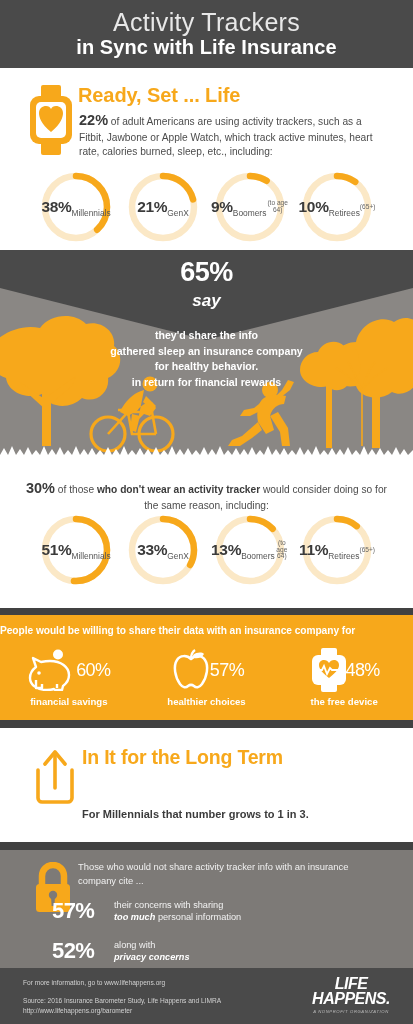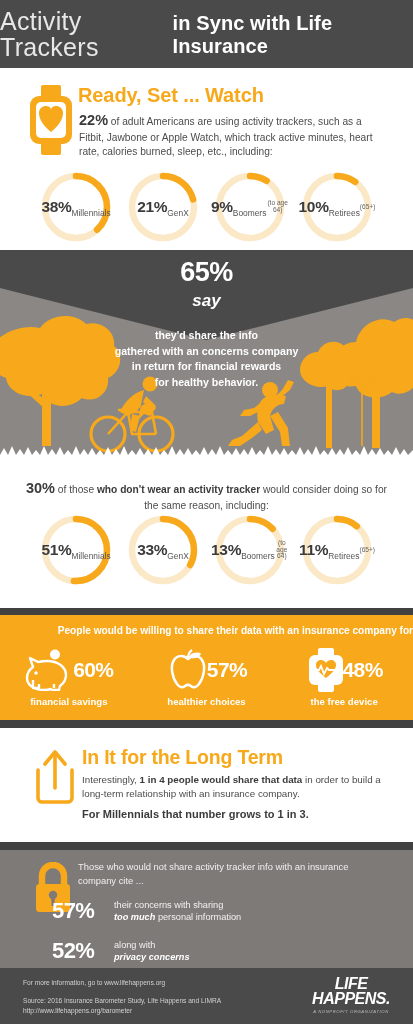--- a/index.html
+++ b/index.html
@@ -13,21 +13,21 @@
     width: 413px;
     height: 1024px;
     overflow: hidden;
     background: #ffffff;
   }
 
   
   .header {
     position: absolute; left: 0; top: 0; width: 413px; height: 68px;
     background: #4a4a4a;
-    display: flex; flex-direction: row;
+    display: flex; flex-direction: column;
     align-items: center; justify-content: center;
   }
   .header-line1 {
     color: #e8e8e8; font-size: 25px; font-weight: 300;
     letter-spacing: 0.3px; line-height: 1.05;
   }
   .header-line2 {
     color: #ffffff; font-size: 20px; font-weight: bold;
     letter-spacing: 0.1px; line-height: 1.15; margin-top: 1px;
   }
@@ -90,30 +90,30 @@
 
   
   .darkbar { position: absolute; left: 0; width: 413px; background: #414141; }
 
   
   .sec4 {
     position: absolute; left: 0; top: 615px; width: 413px; height: 105px;
     background: #f7a81b;
   }
   .s4-head {
-    position: absolute; left: 0; top: 10px; width: 413px; text-align: right;
+    position: absolute; left: 0; top: 10px; width: 413px; text-align: left;
     color: #ffffff; font-size: 10.2px; font-weight: 600; letter-spacing: -0.05px;
   }
   .s4-items {
     position: absolute; left: 0; top: 33px; width: 413px;
     display: flex; justify-content: space-around; align-items: flex-start;
   }
   .s4-item { width: 130px; text-align: center; }
   .s4-ico-row { display: flex; align-items: center; justify-content: center; height: 44px; }
-  .s4-pct { color: #ffffff; font-size: 21px; font-weight: bold; letter-spacing: -0.6px; margin-left: -3px; }
+  .s4-pct { color: #ffffff; font-size: 18px; font-weight: normal; letter-spacing: -0.6px; margin-left: -3px; }
   .s4-cap { color: #ffffff; font-size: 9.6px; font-weight: 600; margin-top: 4px; }
 
   
   .sec5 { position: absolute; left: 0; top: 728px; width: 413px; height: 114px; background: #fff; }
   .share-icon { position: absolute; left: 32px; top: 20px; width: 46px; height: 56px; }
   .s5-title {
     position: absolute; left: 82px; top: 18px;
     color: #f7a81b; font-size: 19.5px; font-weight: bold; letter-spacing: -0.2px;
   }
   .s5-body {
@@ -158,21 +158,21 @@
   </div>
 
   <div class="sec1">
     <svg class="watch-icon" viewBox="0 0 48 70">
       <rect x="14" y="0" width="20" height="15" rx="2" fill="#f7a81b"></rect>
       <rect x="14" y="55" width="20" height="15" rx="2" fill="#f7a81b"></rect>
       <rect x="3" y="11" width="42" height="48" rx="9" fill="#f7a81b"></rect>
       <rect x="9" y="17" width="30" height="36" rx="5" fill="#ffffff"></rect>
       <path d="M24 47 C14 39 12 32 12 28 C12 23.5 15.5 21 19 21 C21.5 21 23.2 22.3 24 24 C24.8 22.3 26.5 21 29 21 C32.5 21 36 23.5 36 28 C36 32 34 39 24 47 Z" fill="#f7a81b"></path>
     </svg>
-    <div class="s1-title">Ready, Set ... Watch</div>
+    <div class="s1-title">Ready, Set ... Life</div>
     <div class="s1-body">
       <span class="big">22%</span><span> of adult Americans are using activity trackers, such as a Fitbit, Jawbone or Apple Watch, which track active minutes, heart rate, calories burned, sleep, etc., including:</span>
     </div>
     <div class="donut-row" id="donuts-1" style="top:100px;">
         <div class="donut">
           <svg width="78" height="78" viewBox="0 0 78 78">
             <circle cx="39" cy="39" r="31" fill="none" stroke="#fbe8c6" stroke-width="6.5"></circle>
             <circle cx="39" cy="39" r="31" fill="none" stroke="#f7a81b" stroke-width="6.5" stroke-linecap="round" stroke-dasharray="74.01592291857553 120.76282160399164" transform="rotate(-90 39 39)"></circle>
           </svg>
           <div class="dlabel">
@@ -271,23 +271,23 @@
         <path d="M0,205 L4,198 L8,205 L12,196 L16,205 L20,199 L24,205 L28,197 L32,205 L36,200 L40,205 L44,196 L48,205 L52,199 L56,205 L60,197 L64,205 L68,200 L72,205 L76,196 L80,205 L84,199 L88,205 L92,198 L96,205 L100,200 L104,205 L108,197 L112,205 L116,199 L120,205 L124,196 L128,205 L132,200 L136,205 L140,198 L144,205 L148,199 L152,205 L156,197 L160,205 L164,200 L168,205 L172,196 L176,205 L180,199 L184,205 L188,198 L192,205 L196,200 L200,205 L204,197 L208,205 L212,199 L216,205 L220,196 L224,205 L228,200 L232,205 L236,198 L240,205 L244,199 L248,205 L252,197 L256,205 L260,200 L264,205 L268,196 L272,205 L276,199 L280,205 L284,198 L288,205 L292,200 L296,205 L300,197 L304,205 L308,199 L312,205 L316,196 L320,205 L324,200 L328,205 L332,198 L336,205 L340,199 L344,205 L348,197 L352,205 L356,200 L360,205 L364,196 L368,205 L372,199 L376,205 L380,198 L384,205 L388,200 L392,205 L396,197 L400,205 L404,199 L408,205 L413,200 L413,213 L0,213 Z"></path>
       </g>
     </svg>
 
     <div class="s2-text">
       <div class="s2-65">65%</div>
       <div class="s2-say">say</div>
     </div>
     <div class="s2-body">
       <div>they'd share the info</div>
-      <div>gathered with an concerns company</div>
+      <div>gathered sleep an insurance company</div>
+      <div>for healthy behavior.</div>
       <div>in return for financial rewards</div>
-      <div>for healthy behavior.</div>
     </div>
   </div>
 
   <div class="sec3">
     <div class="s3-head">
       <span class="big">30%</span><span> of those </span><b>who don't wear an activity tracker</b><span> would consider doing so for the same reason, including:</span>
     </div>
     <div class="donut-row" id="donuts-2" style="top:48px;">
         <div class="donut">
           <svg width="78" height="78" viewBox="0 0 78 78">
@@ -384,23 +384,20 @@
     </div>
   </div>
 
   <div class="sec5">
     <svg class="share-icon" viewBox="0 0 46 56">
       <path d="M6,22 L6,50 C6,52.5 8,54 10,54 L36,54 C38,54 40,52.5 40,50 L40,22" fill="none" stroke="#f7a81b" stroke-width="3.6" stroke-linecap="round"></path>
       <path d="M23,40 L23,6" fill="none" stroke="#f7a81b" stroke-width="3.6" stroke-linecap="round"></path>
       <path d="M13,16 L23,4 L33,16" fill="none" stroke="#f7a81b" stroke-width="3.6" stroke-linecap="round" stroke-linejoin="round"></path>
     </svg>
     <div class="s5-title">In It for the Long Term</div>
-    <div class="s5-body">
-      <span>Interestingly, </span><b>1 in 4 people would share that data</b><span> in order to build a long-term relationship with an insurance company.</span>
-    </div>
     <div class="s5-italic">For Millennials that number grows to 1 in 3.</div>
   </div>
 
   <div class="sec6">
     <svg class="lock-icon" viewBox="0 0 42 52">
       <path d="M10,24 L10,14 C10,7.5 15,3 21,3 C27,3 32,7.5 32,14 L32,24" fill="none" stroke="#f7a81b" stroke-width="6.5"></path>
       <rect x="4" y="22" width="34" height="28" rx="3.5" fill="#f7a81b"></rect>
       <circle cx="21" cy="33" r="4.2" fill="#7d7a77"></circle>
       <path d="M19,33 L23,33 L22.4,44 L19.6,44 Z" fill="#7d7a77"></path>
     </svg>

